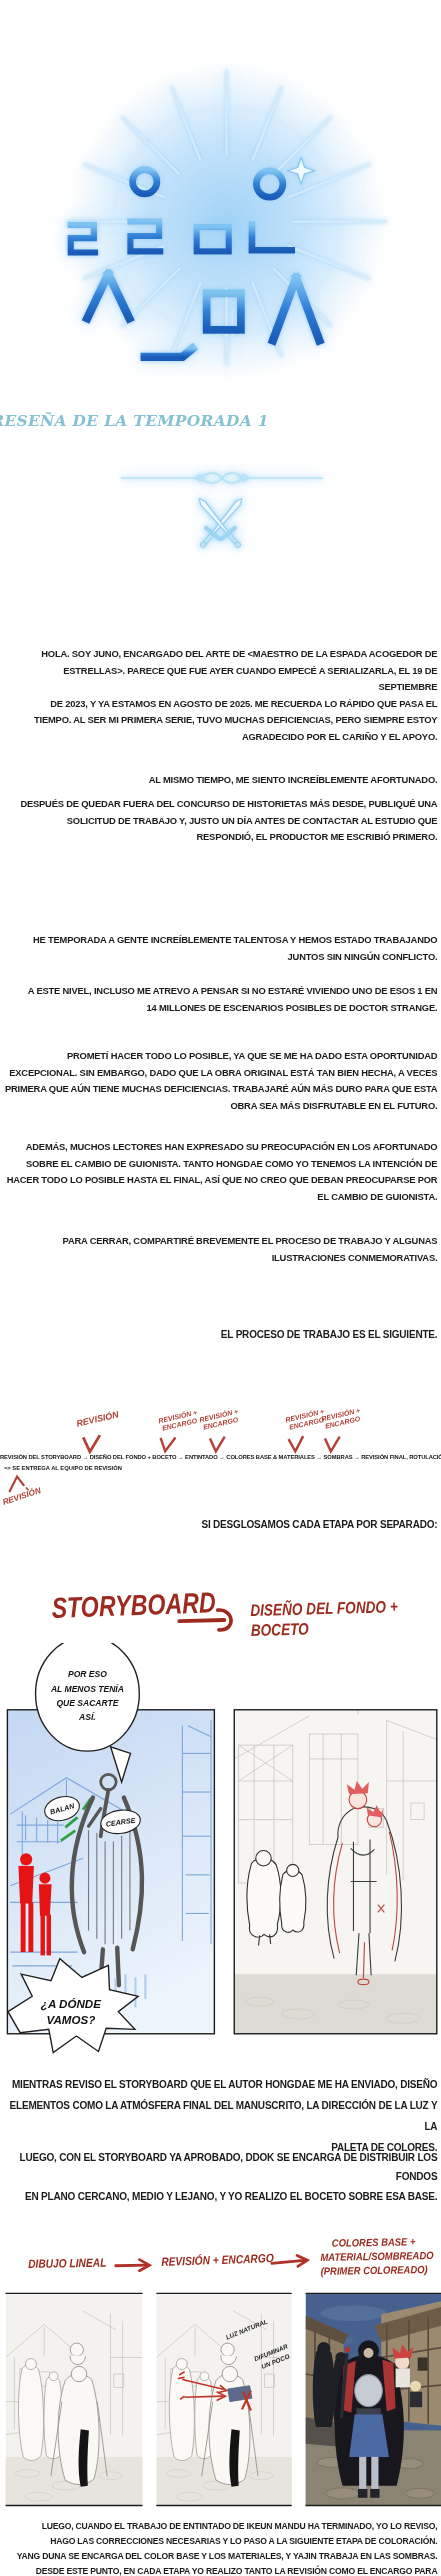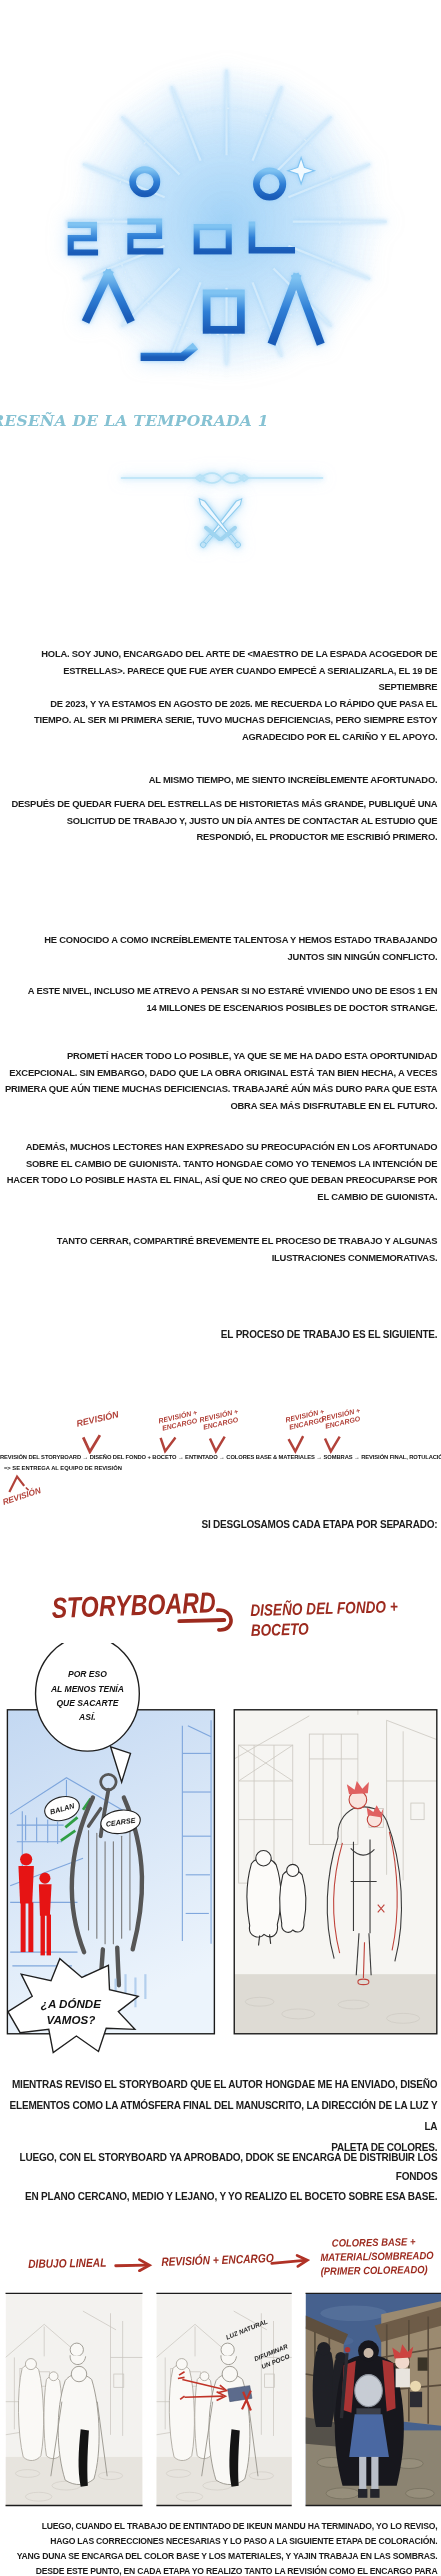--- a/index.html
+++ b/index.html
@@ -143,36 +143,36 @@
       <circle cx="70" cy="109" r="5" fill="#bfe3f7" stroke="#8ecbed" stroke-width="1.5"></circle>
     </g>
   </svg>
 
   <div class="para" style="top:646px;">HOLA. SOY JUNO, ENCARGADO DEL ARTE DE &lt;MAESTRO DE LA ESPADA ACOGEDOR DE
 ESTRELLAS&gt;. PARECE QUE FUE AYER CUANDO EMPECÉ A SERIALIZARLA, EL 19 DE SEPTIEMBRE
 DE 2023, Y YA ESTAMOS EN AGOSTO DE 2025. ME RECUERDA LO RÁPIDO QUE PASA EL
 TIEMPO. AL SER MI PRIMERA SERIE, TUVO MUCHAS DEFICIENCIAS, PERO SIEMPRE ESTOY
 AGRADECIDO POR EL CARIÑO Y EL APOYO.</div>
   <div class="para" style="top:772px;">AL MISMO TIEMPO, ME SIENTO INCREÍBLEMENTE AFORTUNADO.</div>
-  <div class="para" style="top:796px;">DESPUÉS DE QUEDAR FUERA DEL ESTRELLAS DE HISTORIETAS MÁS GRANDE, PUBLIQUÉ UNA
+  <div class="para" style="top:796px;">DESPUÉS DE QUEDAR FUERA DEL CONCURSO DE HISTORIETAS MÁS DESDE, PUBLIQUÉ UNA
 SOLICITUD DE TRABAJO Y, JUSTO UN DÍA ANTES DE CONTACTAR AL ESTUDIO QUE
 RESPONDIÓ, EL PRODUCTOR ME ESCRIBIÓ PRIMERO.</div>
-  <div class="para" style="top:932px;">HE CONOCIDO A COMO INCREÍBLEMENTE TALENTOSA Y HEMOS ESTADO TRABAJANDO
+  <div class="para" style="top:932px;">HE TEMPORADA A GENTE INCREÍBLEMENTE TALENTOSA Y HEMOS ESTADO TRABAJANDO
 JUNTOS SIN NINGÚN CONFLICTO.</div>
   <div class="para" style="top:983px;">A ESTE NIVEL, INCLUSO ME ATREVO A PENSAR SI NO ESTARÉ VIVIENDO UNO DE ESOS 1 EN
 14 MILLONES DE ESCENARIOS POSIBLES DE DOCTOR STRANGE.</div>
   <div class="para" style="top:1048px;">PROMETÍ HACER TODO LO POSIBLE, YA QUE SE ME HA DADO ESTA OPORTUNIDAD
 EXCEPCIONAL. SIN EMBARGO, DADO QUE LA OBRA ORIGINAL ESTÁ TAN BIEN HECHA, A VECES
 PRIMERA QUE AÚN TIENE MUCHAS DEFICIENCIAS. TRABAJARÉ AÚN MÁS DURO PARA QUE ESTA
 OBRA SEA MÁS DISFRUTABLE EN EL FUTURO.</div>
   <div class="para" style="top:1139px;">ADEMÁS, MUCHOS LECTORES HAN EXPRESADO SU PREOCUPACIÓN EN LOS AFORTUNADO
 SOBRE EL CAMBIO DE GUIONISTA. TANTO HONGDAE COMO YO TENEMOS LA INTENCIÓN DE
 HACER TODO LO POSIBLE HASTA EL FINAL, ASÍ QUE NO CREO QUE DEBAN PREOCUPARSE POR
 EL CAMBIO DE GUIONISTA.</div>
-  <div class="para" style="top:1233px;">TANTO CERRAR, COMPARTIRÉ BREVEMENTE EL PROCESO DE TRABAJO Y ALGUNAS
+  <div class="para" style="top:1233px;">PARA CERRAR, COMPARTIRÉ BREVEMENTE EL PROCESO DE TRABAJO Y ALGUNAS
 ILUSTRACIONES CONMEMORATIVAS.</div>
   <div class="para para-big" style="top:1327px;">EL PROCESO DE TRABAJO ES EL SIGUIENTE.</div>
 
   <div class="note-red note-red-big" style="left:76px;top:1414px;">REVISIÓN</div>
   <div class="note-red" style="left:159px;top:1413px;">REVISIÓN +
 ENCARGO</div>
   <div class="note-red" style="left:200px;top:1412px;">REVISIÓN +
 ENCARGO</div>
   <div class="note-red" style="left:286px;top:1412px;">REVISIÓN +
 ENCARGO</div>

